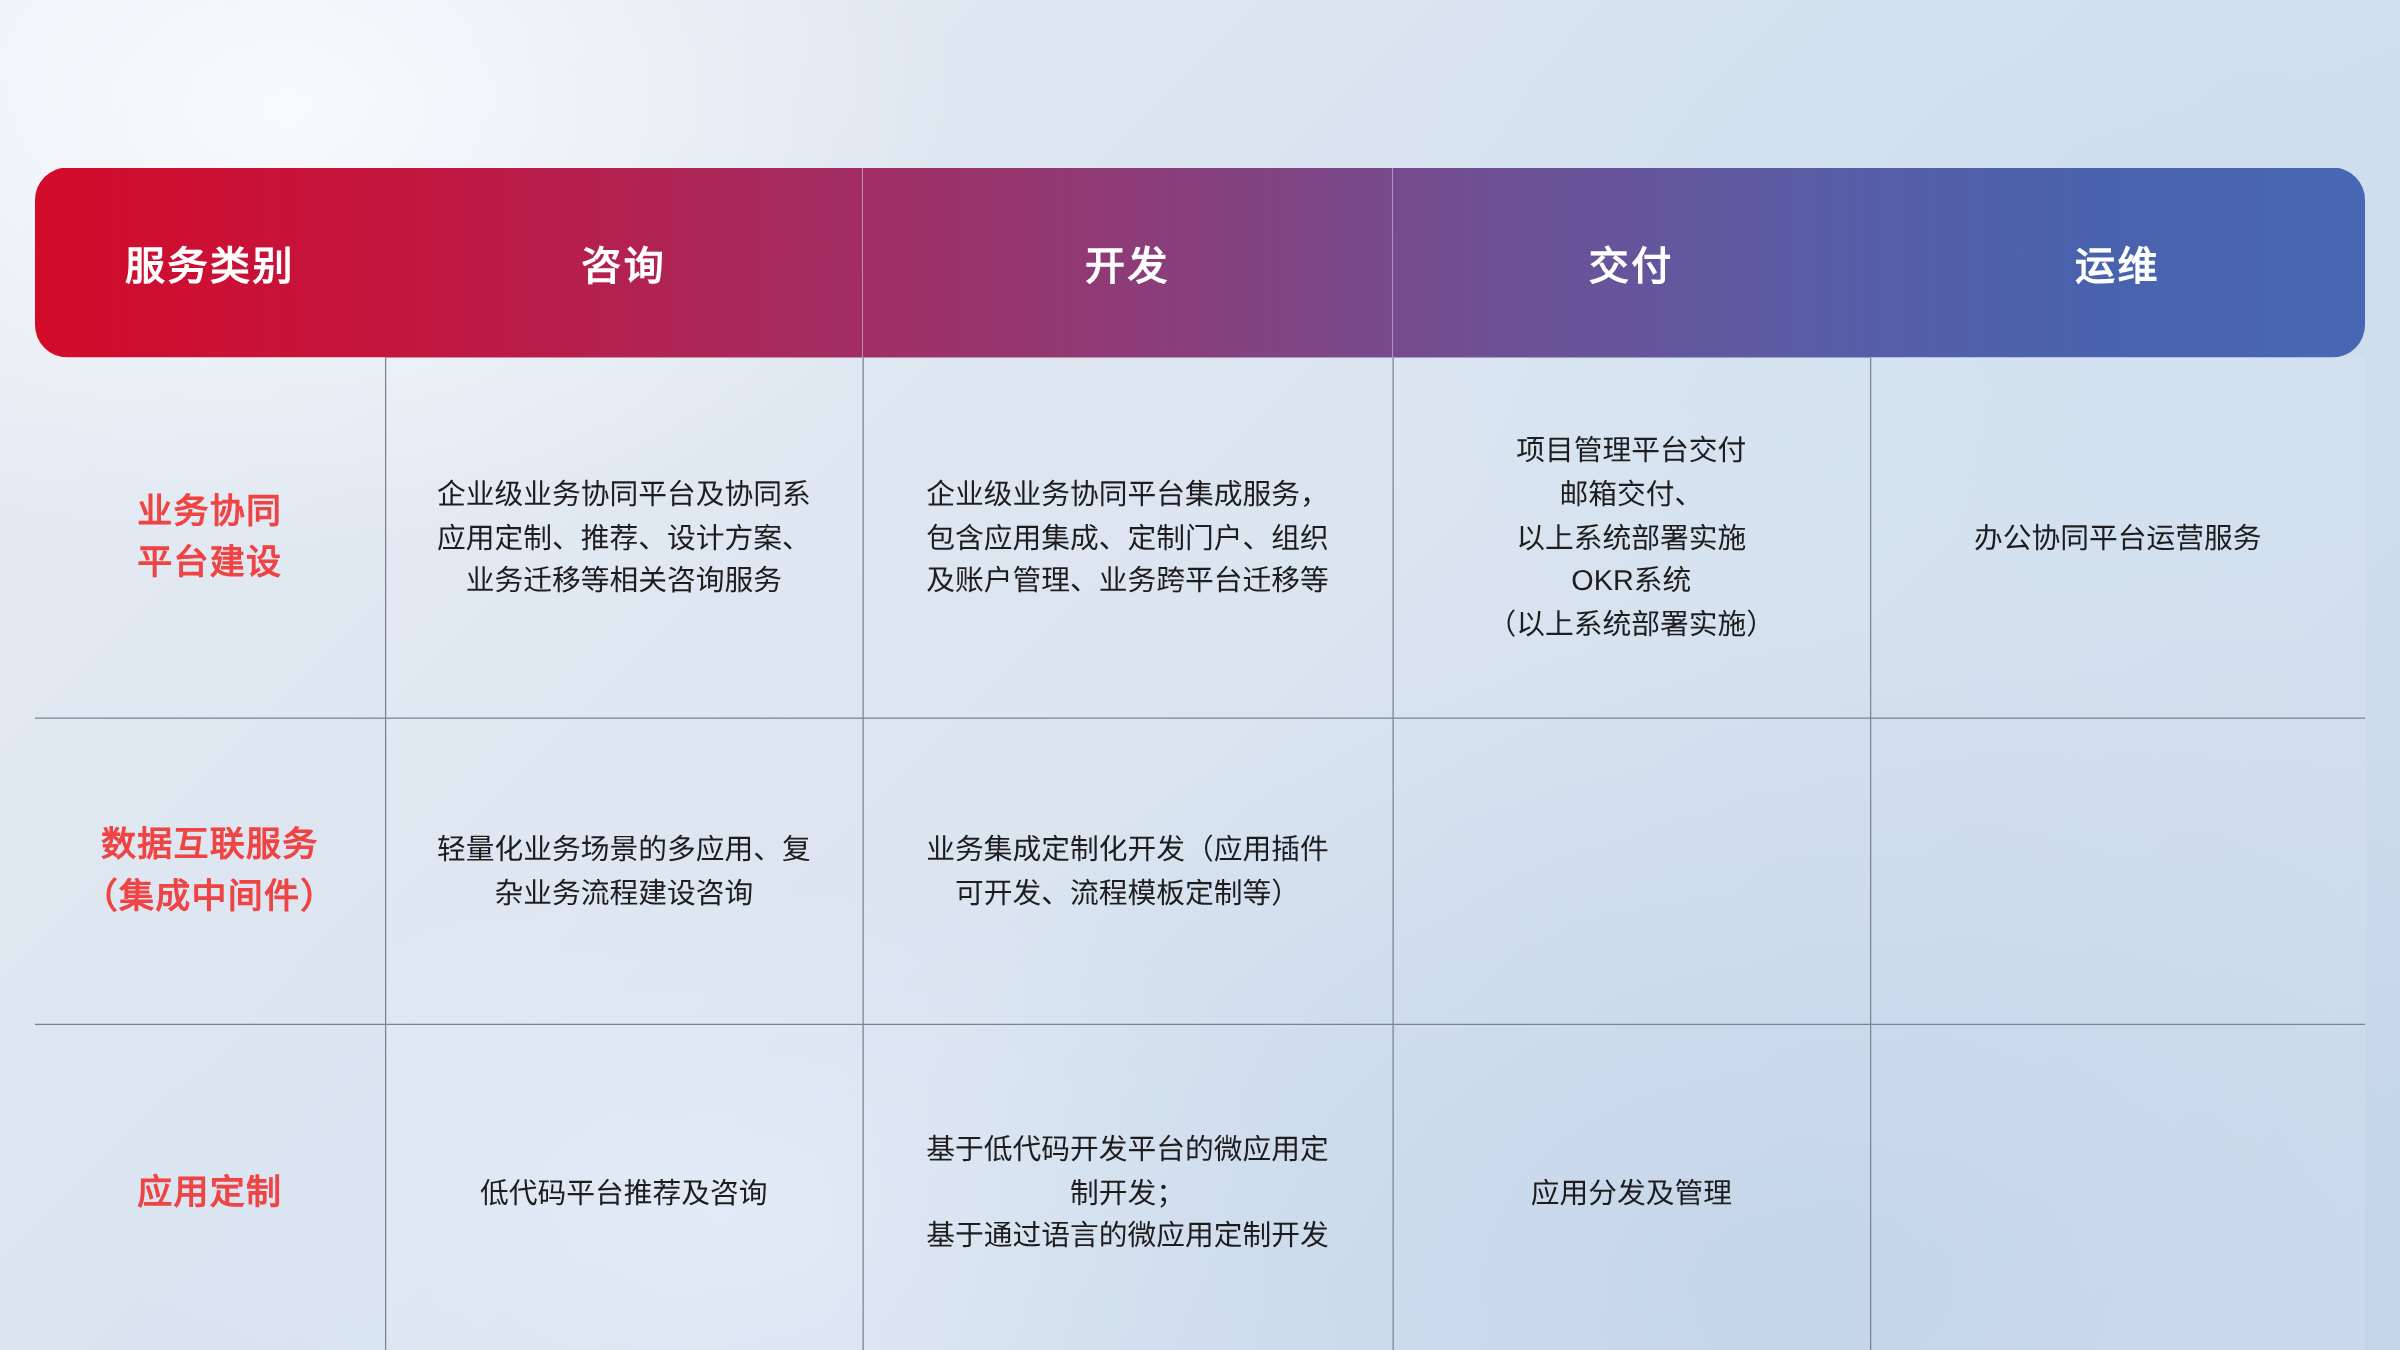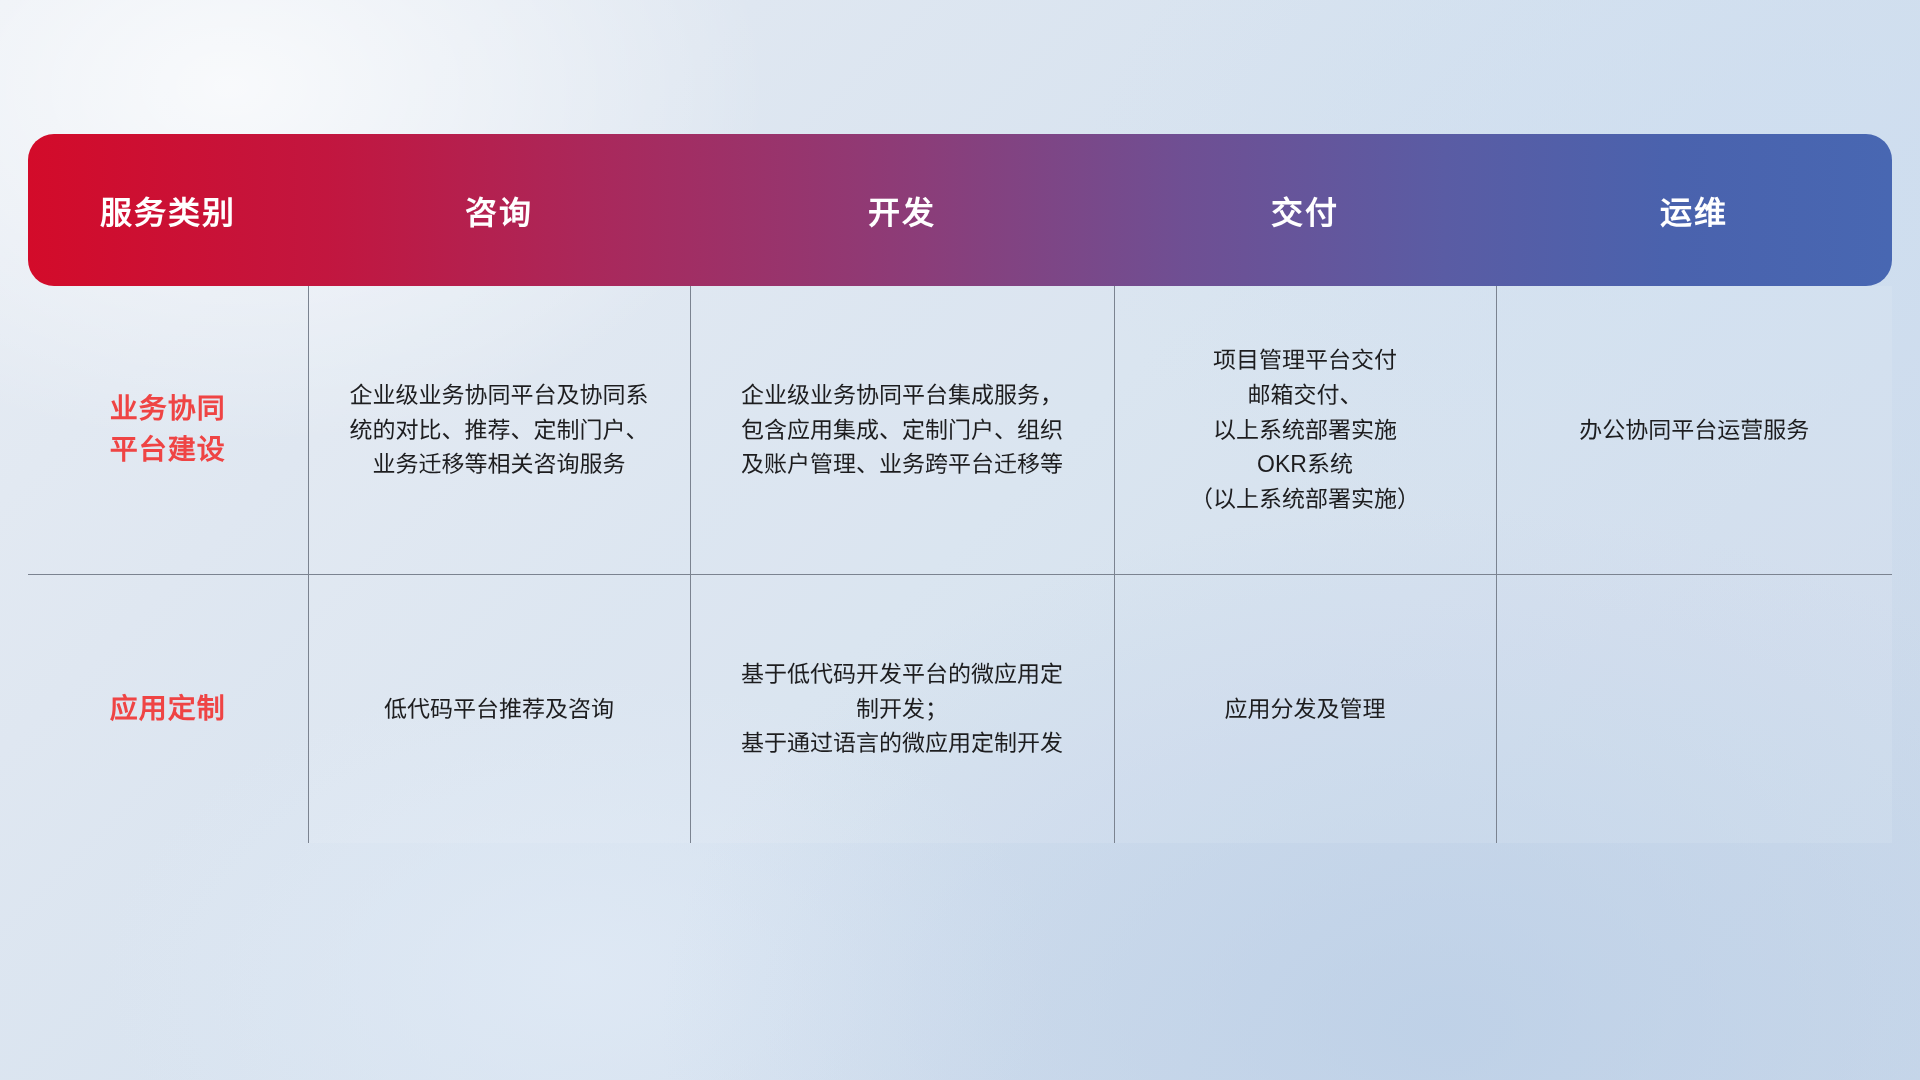--- a/index.html
+++ b/index.html
@@ -133,21 +133,21 @@
       <tr class="r1">
         <td>
           <span class="cell-lines">
             <span class="ln">业务协同</span>
             <span class="ln">平台建设</span>
           </span>
         </td>
         <td>
           <span class="cell-lines">
             <span class="ln">企业级业务协同平台及协同系</span>
-            <span class="ln">统的对比、推荐、定制门户、</span>
+            <span class="ln">应用定制、推荐、设计方案、</span>
             <span class="ln">业务迁移等相关咨询服务</span>
           </span>
         </td>
         <td>
           <span class="cell-lines">
             <span class="ln">企业级业务协同平台集成服务，</span>
             <span class="ln">包含应用集成、定制门户、组织</span>
             <span class="ln">及账户管理、业务跨平台迁移等</span>
           </span>
         </td>
@@ -160,20 +160,42 @@
             <span class="ln">（以上系统部署实施）</span>
           </span>
         </td>
         <td>
           <span class="cell-lines">
             <span class="ln">办公协同平台运营服务</span>
           </span>
         </td>
       </tr>
 
+      <tr class="r2">
+        <td>
+          <span class="cell-lines">
+            <span class="ln">数据互联服务</span>
+            <span class="ln">（集成中间件）</span>
+          </span>
+        </td>
+        <td>
+          <span class="cell-lines">
+            <span class="ln">轻量化业务场景的多应用、复</span>
+            <span class="ln">杂业务流程建设咨询</span>
+          </span>
+        </td>
+        <td>
+          <span class="cell-lines">
+            <span class="ln">业务集成定制化开发（应用插件</span>
+            <span class="ln">可开发、流程模板定制等）</span>
+          </span>
+        </td>
+        <td></td>
+        <td></td>
+      </tr>
 
       <tr class="r3">
         <td>
           <span class="cell-lines">
             <span class="ln">应用定制</span>
           </span>
         </td>
         <td>
           <span class="cell-lines">
             <span class="ln">低代码平台推荐及咨询</span>

